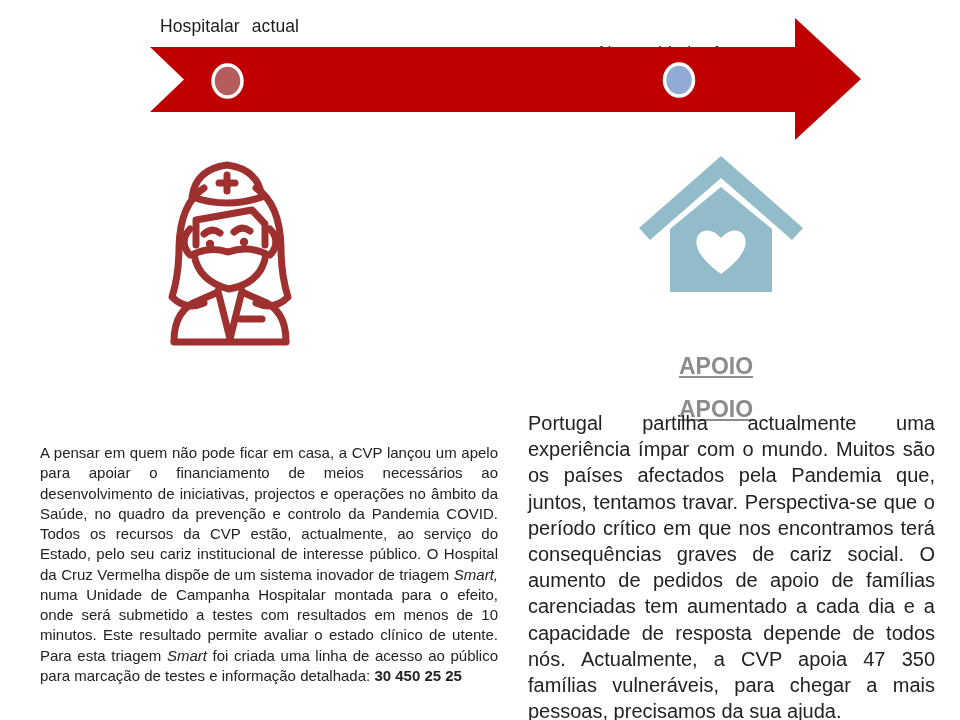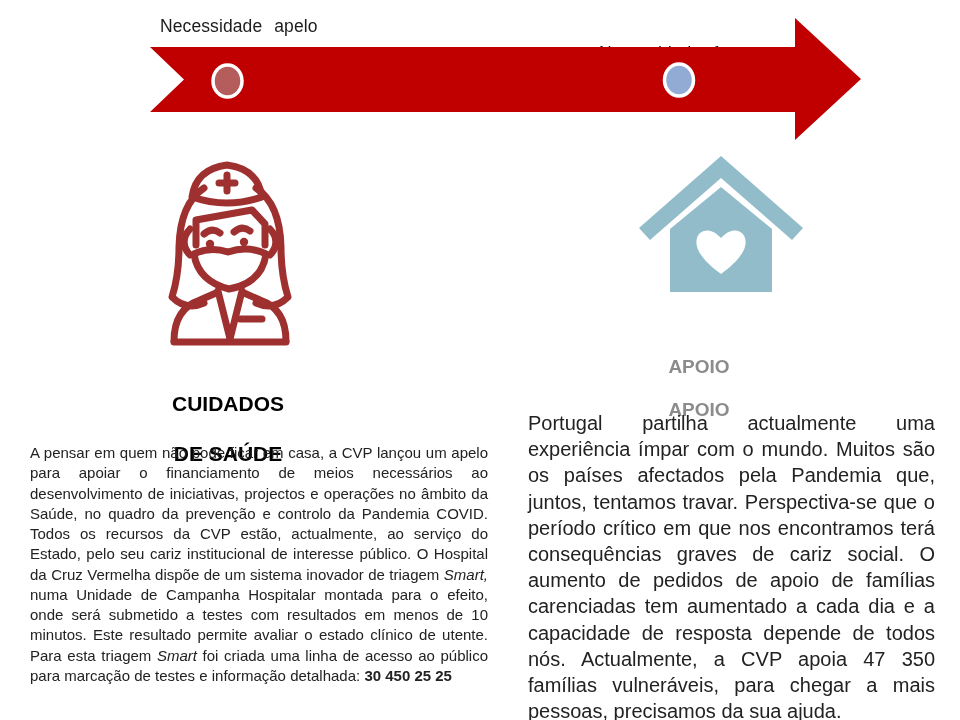--- a/index.html
+++ b/index.html
@@ -19,44 +19,44 @@
   .nurse-icon-svg { left: 168px; top: 157px; }
   .house-icon-svg { left: 636px; top: 152px; }
   .section-title {
     position: absolute; text-align: center; font-weight: bold; white-space: pre-line;
   }
   .title-health {
     left: 128px; top: 366px; width: 200px;
     font-size: 21px; line-height: 25px; color: #000000;
   }
   .title-social {
-    left: 599px; top: 334px; width: 200px;
-    font-size: 19px; line-height: 21.5px; color: #8c8c8c;
+    left: 616px; top: 334px; width: 200px;
+    font-size: 23px; line-height: 21.5px; color: #8c8c8c; text-decoration: underline;
   }
   .para {
     position: absolute; text-align: justify; color: #222222;
   }
   .para-health {
-    left: 30px; top: 443px; width: 458px;
+    left: 40px; top: 443px; width: 458px;
     font-size: 15px; line-height: 1.35;
   }
   .para-social {
     left: 528px; top: 410px; width: 407px;
     font-size: 20px; line-height: 1.31;
   }
   .seg-normal { font-style: normal; font-weight: normal; }
   .seg-italic { font-style: italic; }
   .seg-bold   { font-weight: bold; }
 </style>
 </head>
 <body>
 
 <div class="slide">
 
-  <div class="timeline-label label-left">Necessidade apelo</div>
+  <div class="timeline-label label-left">Hospitalar actual</div>
   <div class="timeline-label label-right">Necessidade futura</div>
 
   <svg class="arrow-svg" width="960" height="152" viewBox="0 0 960 152">
     <polygon points="150,47 795,47 795,18 861,79 795,140 795,112 150,112 184,79.5" fill="#c00000"></polygon>
     <ellipse cx="227.5" cy="81" rx="14.5" ry="16" fill="#b55c5c" stroke="#ffffff" stroke-width="3.5"></ellipse>
     <ellipse cx="679" cy="80" rx="14.5" ry="16" fill="#92abd4" stroke="#ffffff" stroke-width="3.5"></ellipse>
   </svg>
 
   <svg class="icon-svg nurse-icon-svg" width="124" height="190" viewBox="0 0 124 190">
     <g fill="none" stroke="#9e3030" stroke-width="7" stroke-linecap="round" stroke-linejoin="round">
@@ -91,24 +91,20 @@
       <circle cx="76" cy="85" r="4.2"></circle>
     </g>
   </svg>
 
   <svg class="icon-svg house-icon-svg" width="170" height="145" viewBox="0 0 170 145">
     <polygon points="85,4 167,76 156,88 85,26 14,88 3,76" fill="#92bcca"></polygon>
     <polygon points="34,77 85,35 136,77 136,140 34,140" fill="#92bcca"></polygon>
     <path fill="#ffffff" d="M85 122 C66 108 58 96 61 86 C64 77 75 75 85 86 C95 75 106 77 109 86 C112 96 104 108 85 122 Z"></path>
   </svg>
 
-  <div class="section-title title-health">
-    <span>CUIDADOS</span><br>
-    <span>DE SAÚDE</span>
-  </div>
   <div class="section-title title-social">
     <span>APOIO</span><br>
     <span>APOIO</span>
   </div>
 
   <div class="para para-health"><span class="seg-normal">A pensar em quem não pode ficar em casa, a CVP lançou um apelo para apoiar o financiamento de meios necessários ao desenvolvimento de iniciativas, projectos e operações no âmbito da Saúde, no quadro da prevenção e controlo da Pandemia COVID. Todos os recursos da CVP estão, actualmente, ao serviço do Estado, pelo seu cariz institucional de interesse público. O Hospital da Cruz Vermelha dispõe de um sistema inovador de triagem </span><span class="seg-italic">Smart,</span><span class="seg-normal"> numa Unidade de Campanha Hospitalar montada para o efeito, onde será submetido a testes com resultados em menos de 10 minutos. Este resultado permite avaliar o estado clínico de utente.  Para esta triagem </span><span class="seg-italic">Smart</span><span class="seg-normal"> foi criada uma linha de acesso ao público para marcação de testes e informação detalhada: </span><span class="seg-bold">30 450 25 25</span></div>
 
   <div class="para para-social">Portugal partilha actualmente uma experiência ímpar com o mundo. Muitos são os países afectados pela Pandemia que, juntos, tentamos travar.  Perspectiva-se que o período crítico em que nos encontramos terá consequências graves de cariz social. O aumento de pedidos de apoio de famílias carenciadas tem aumentado a cada dia e a capacidade de resposta depende de todos nós. Actualmente, a CVP apoia 47 350 famílias vulneráveis, para chegar a mais pessoas, precisamos da sua ajuda.</div>
 
 </div>

